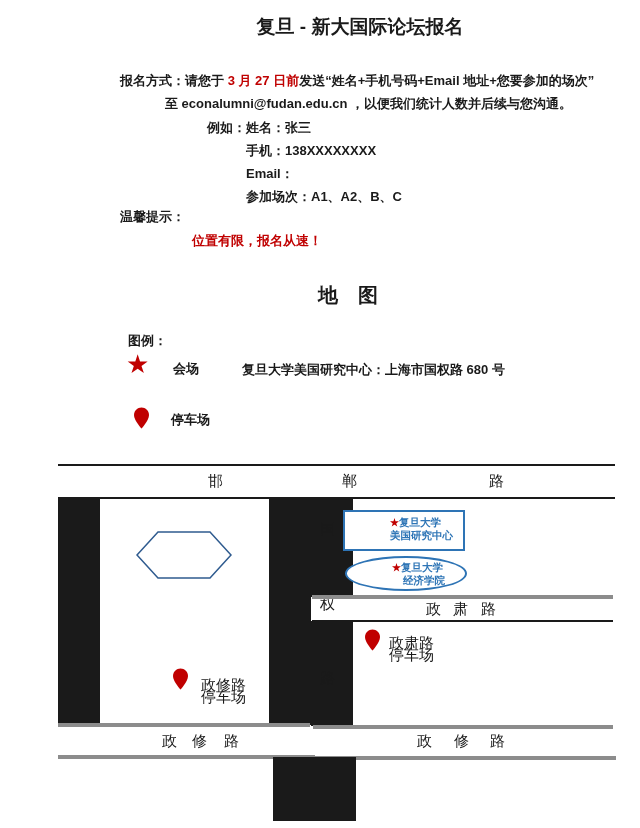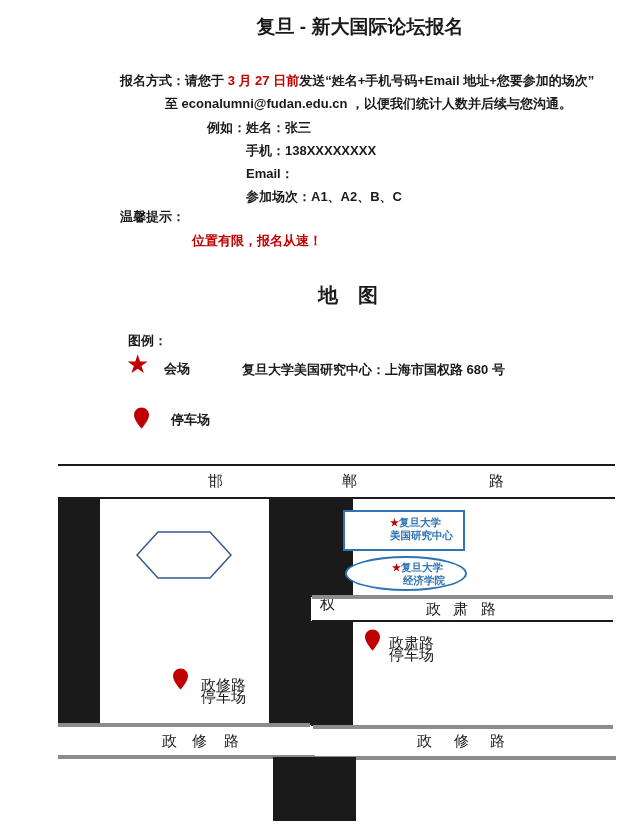--- a/index.html
+++ b/index.html
@@ -40,21 +40,21 @@
   <div class="abs b13" style="left:206px;top:142px">手机：138XXXXXXXX</div>
   <div class="abs b13" style="left:206px;top:165px">Email：</div>
   <div class="abs b13" style="left:206px;top:188px">参加场次：A1、A2、B、C</div>
   <div class="abs b13" style="left:80px;top:208px">温馨提示：</div>
   <div class="abs b13 red" style="left:152px;top:232px">位置有限，报名从速！</div>
 
   <div class="abs h2">地　图</div>
 
   <div class="abs b13" style="left:88px;top:332px">图例：</div>
   <div class="abs legend-star" style="left:86px;top:351px">★</div>
-  <div class="abs b13" style="left:124px;top:360px">会场</div>
+  <div class="abs b13" style="left:133px;top:360px">会场</div>
   <div class="abs b13" style="left:202px;top:361px">复旦大学美国研究中心：上海市国权路 680 号</div>
   <div class="abs" style="left:94px;top:407px">
     <svg width="15" height="22" viewBox="0 0 15 21">
         <path d="M7.5,0 C3.4,0 0,3.4 0,7.5 C0,13 7.5,21 7.5,21 C7.5,21 15,13 15,7.5 C15,3.4 11.6,0 7.5,0 Z" fill="#c00000"></path>
       </svg>
   </div>
   <div class="abs b13" style="left:131px;top:411px">停车场</div>
 
   <div class="abs topline" style="left:58px;top:464px;width:517px"></div>
   <div class="abs hline" style="left:58px;top:497px;width:212px"></div>

